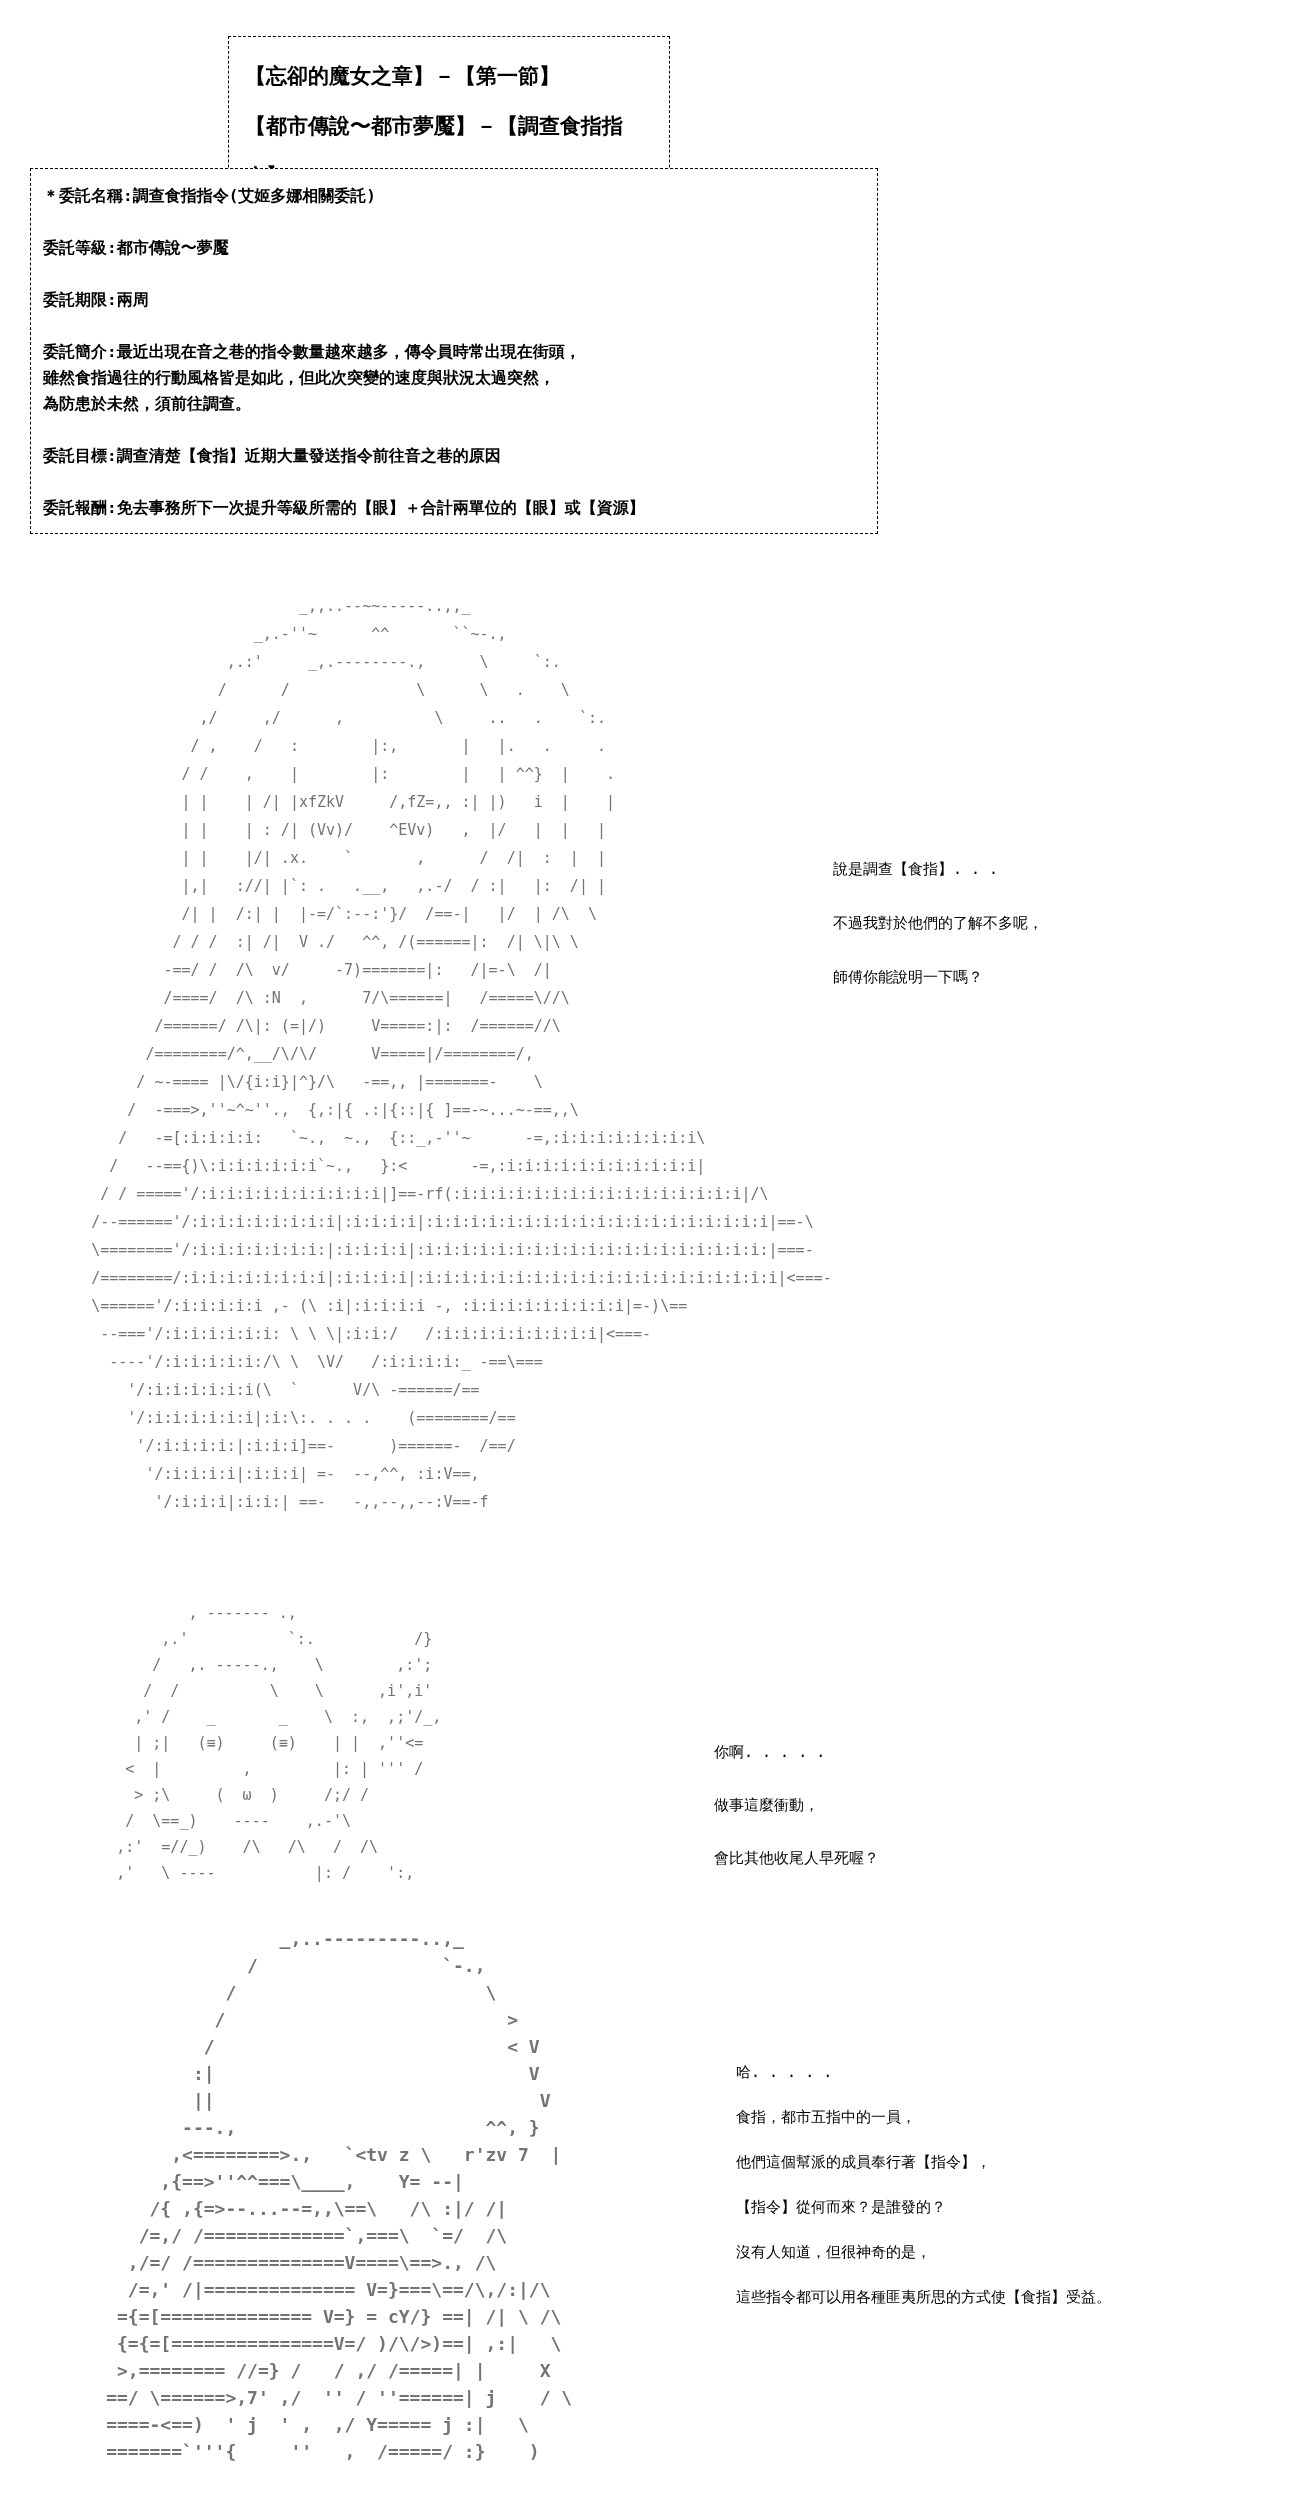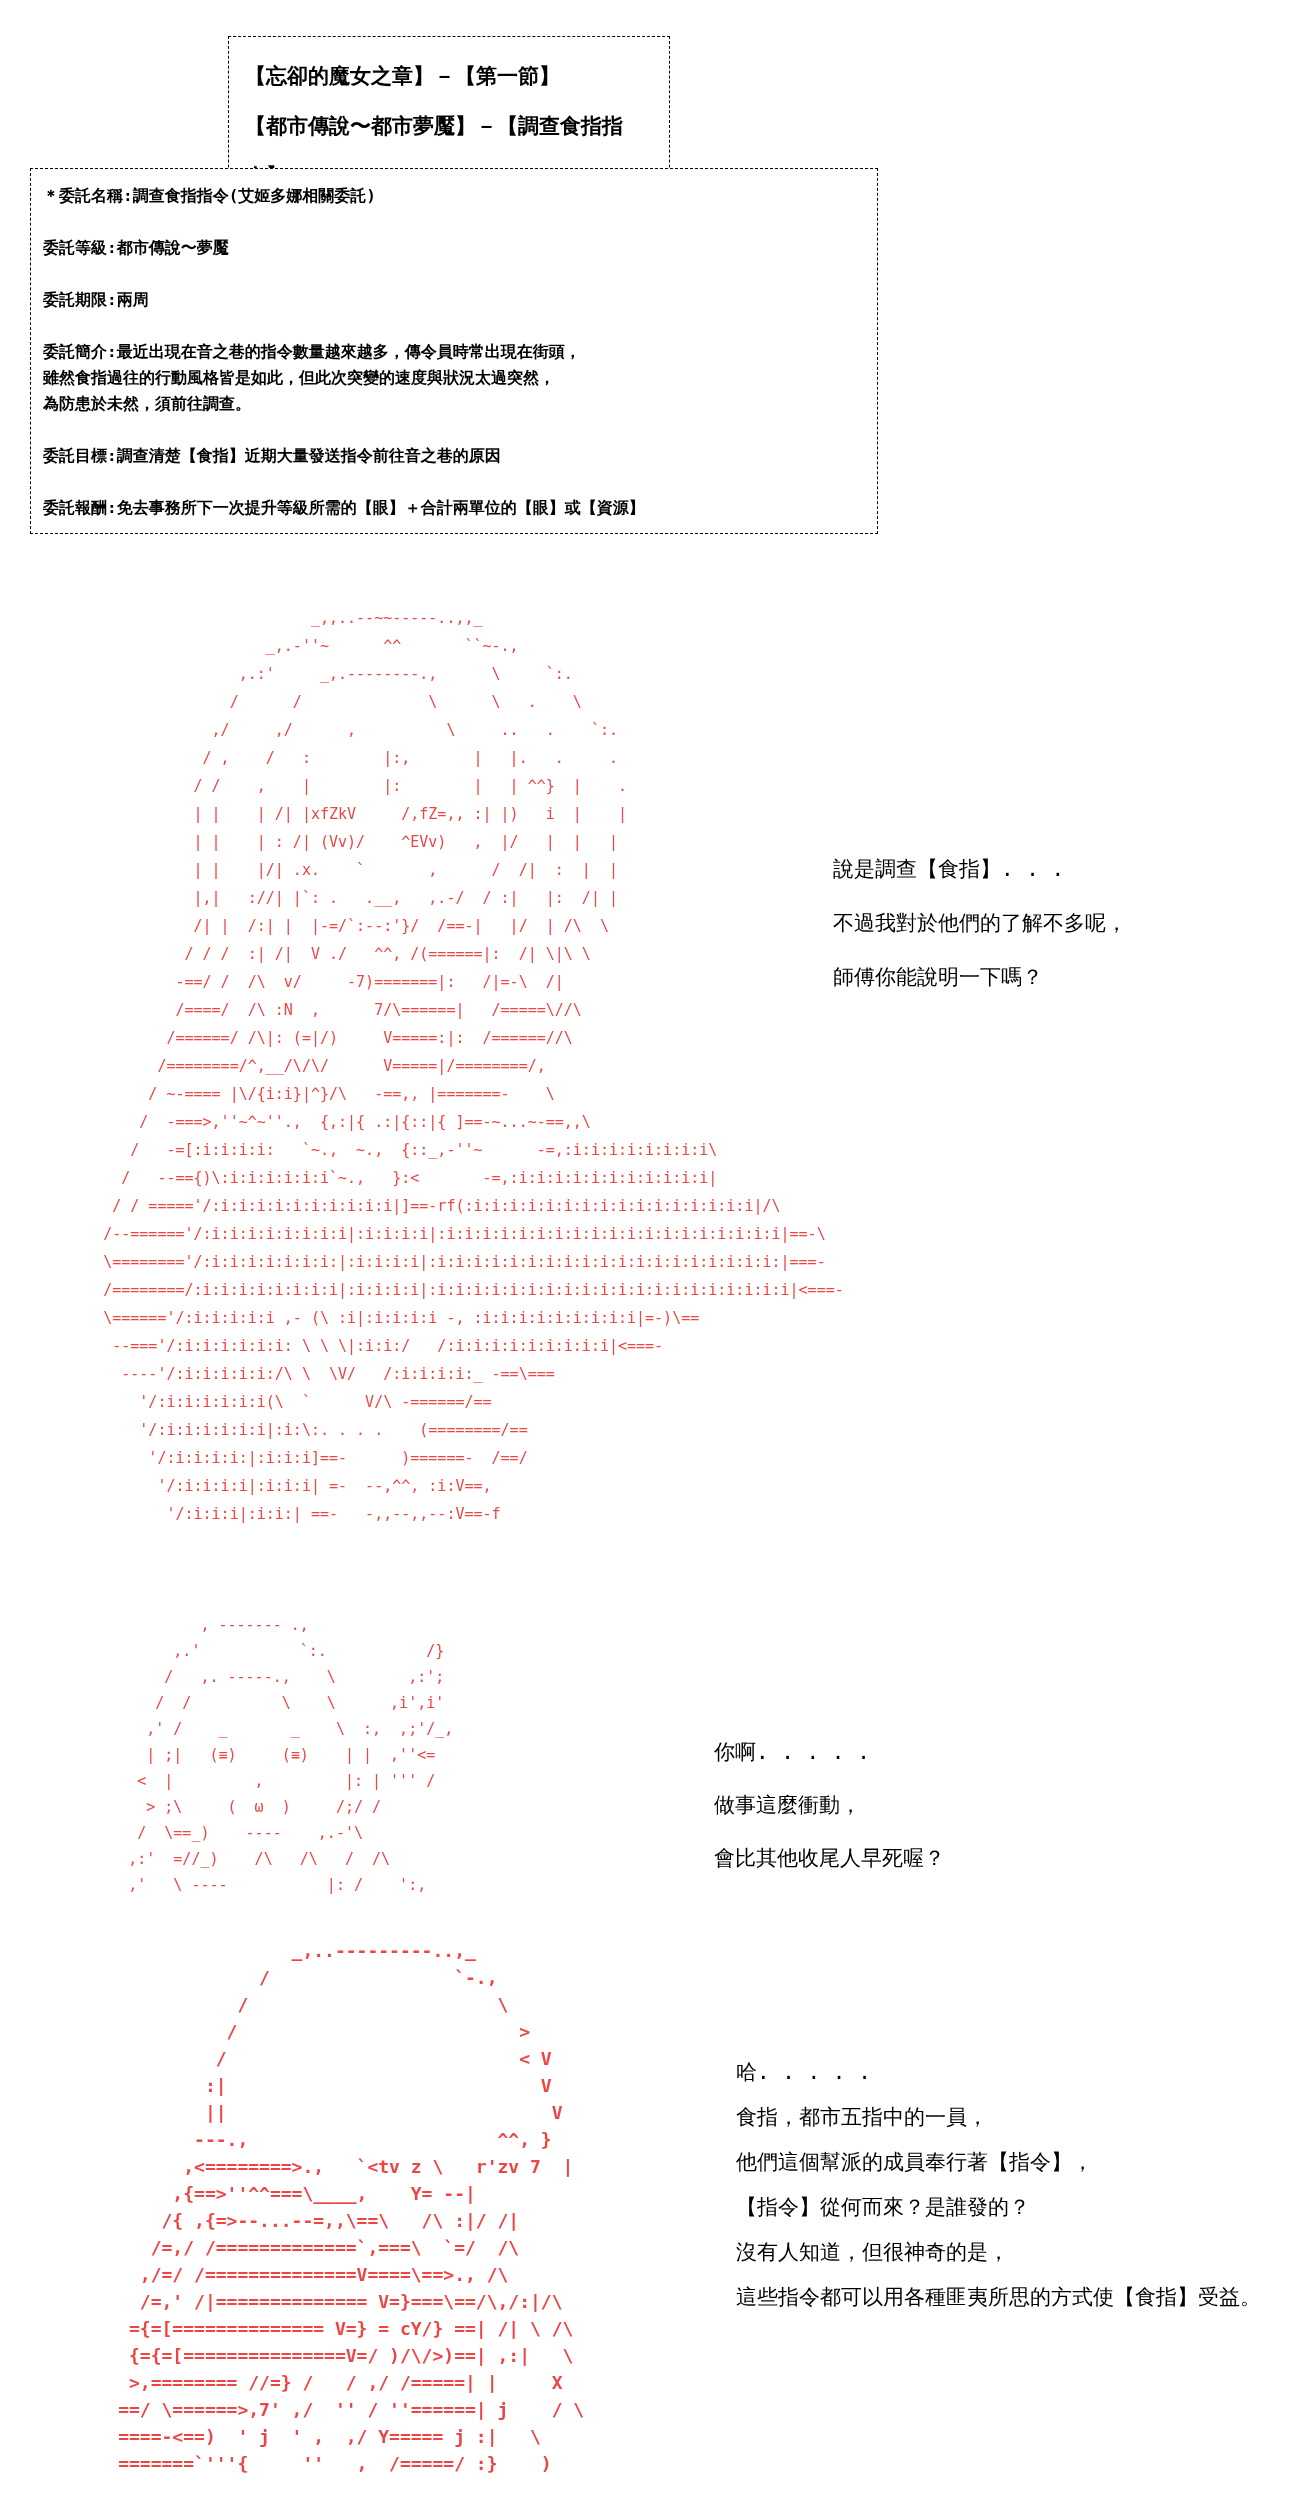--- a/index.html
+++ b/index.html
@@ -26,32 +26,32 @@
   }
   .quest-box{
     left:30px;top:168px;
     width:848px;
     padding:14px 12px 12px 12px;
     font-size:16px;
     line-height:26px;
   }
   .aa{
     position:absolute;
-    margin:12px;
+    margin:0;
     white-space:pre;
     font-family:"DejaVu Sans Mono", monospace;
-    color:#ef4444;
+    color:#737373;
   }
   .aa-1{left:28px;top:592px;font-size:15px;line-height:28px;}
   .aa-2{left:62px;top:1600px;font-size:15px;line-height:26px;}
   .aa-3{left:52px;top:1925px;font-size:18px;line-height:27px;font-weight:bold;}
   .dialogue{
     position:absolute;
     white-space:pre-wrap;
-    font-size:21px;
+    font-size:15px;
   }
   .dialogue-1{left:833px;top:842px;line-height:54px;}
   .dialogue-2{left:714px;top:1726px;line-height:53px;}
   .dialogue-3{left:736px;top:2050px;line-height:45px;}
 </style>
 </head>
 <body>
 
 <div class="dashed-box title-box">【忘卻的魔女之章】－【第一節】
 【都市傳說〜都市夢魘】－【調查食指指令】</div>

